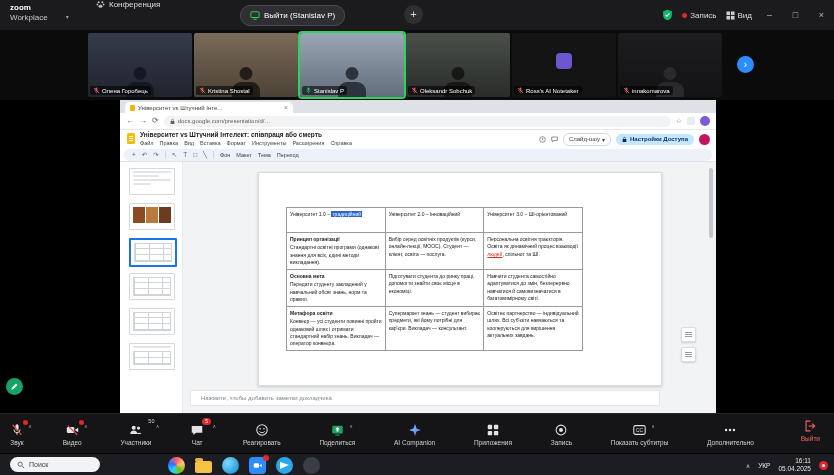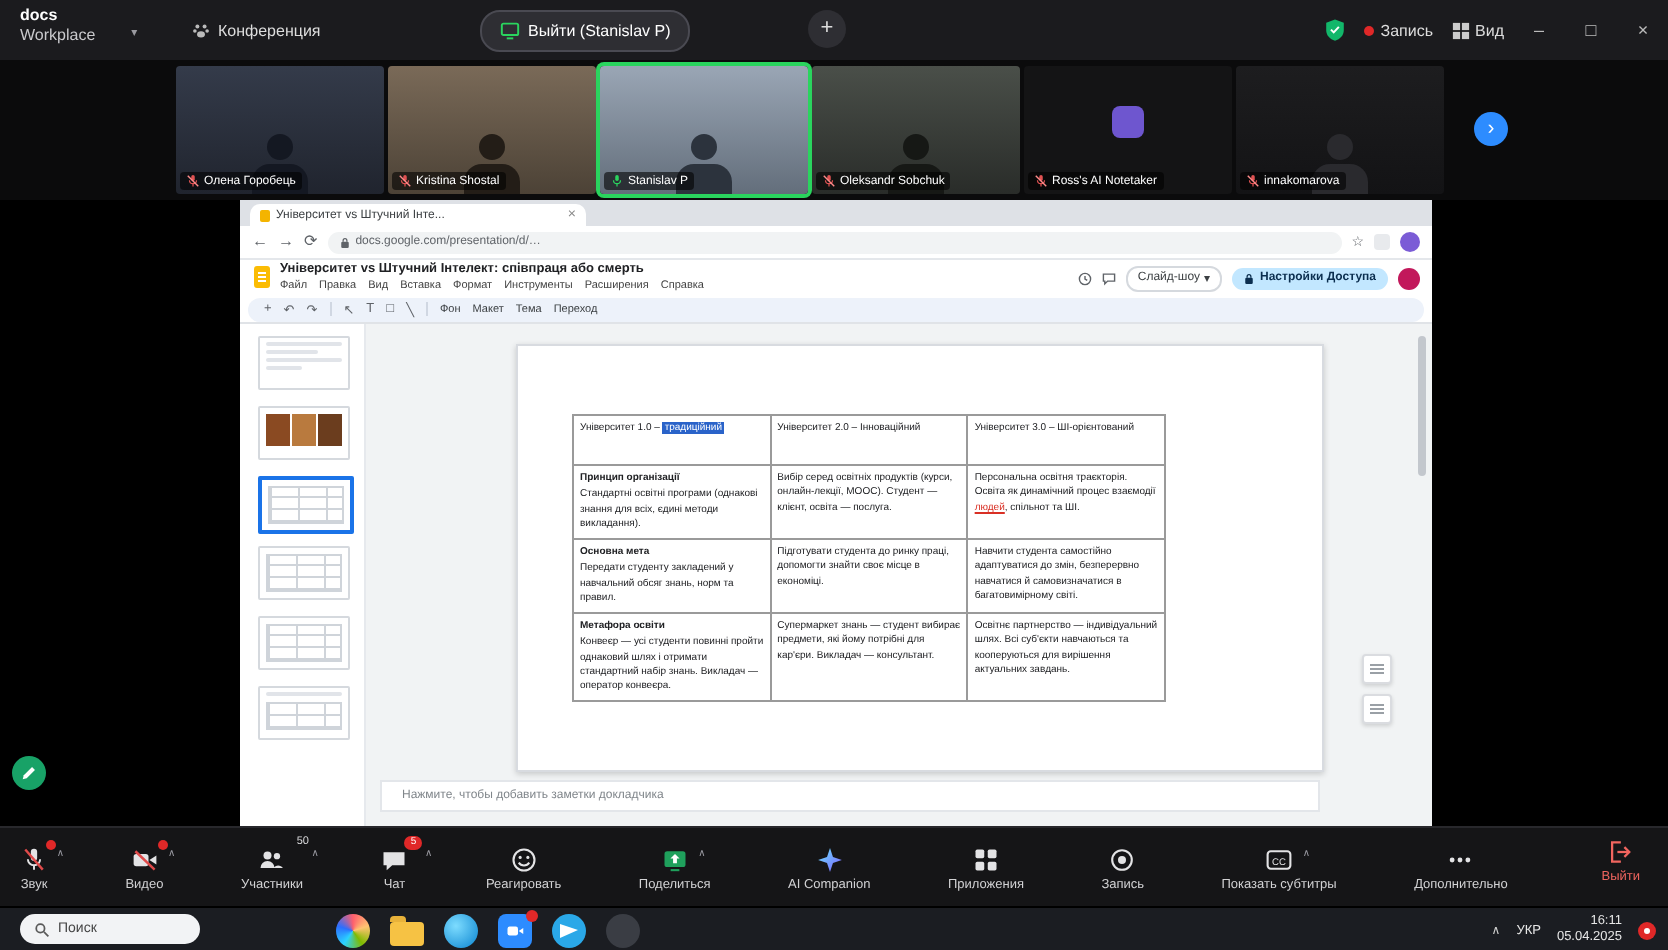--- a/index.html
+++ b/index.html
@@ -6,21 +6,21 @@
   body{width:834px;height:475px;position:relative;background:#000;
        font-family:"Liberation Sans",sans-serif;color:#ddd}
   svg{display:block}
 
   
   #titlebar{position:absolute;left:0;top:0;width:834px;height:30px;background:#1b1b1e;border-bottom:1px solid #000}
   .tb-logo{position:absolute;left:10px;top:3px;cursor:default}
   .tb-logo-top{font-size:8px;font-weight:bold;color:#fff;line-height:1.2}
   .tb-logo-bottom{font-size:8px;color:#c9c9cc;line-height:1.2;display:flex;gap:18px;align-items:center}
   .caret{font-size:6px;color:#9a9aa0}
-  .tb-conf{position:absolute;left:96px;top:0;height:30px;display:flex;align-items:center;gap:4px;font-size:8px;color:#ddd}
+  .tb-conf{position:absolute;left:96px;top:0;height:30px;display:flex;align-items:flex-start;gap:4px;font-size:8px;color:#ddd}
   .tb-screen{position:absolute;left:240px;top:5px;height:19px;padding:0 9px;background:#2e2e33;border:1px solid #4a4a52;border-radius:10px;display:flex;align-items:center;gap:4px;font-size:8px;color:#fff}
   .tb-plus{position:absolute;left:404px;top:5px;width:19px;height:19px;border-radius:50%;background:#2e2e33;color:#ddd;font-size:11px;text-align:center;line-height:18px}
   .tb-right{position:absolute;right:4px;top:0;height:30px;display:flex;align-items:center;gap:9px;font-size:8px;color:#ddd}
   .tb-rec{display:flex;align-items:center}
   .recdot{width:5px;height:5px;background:#e02828;border-radius:50%;display:inline-block;margin-right:3px}
   .tb-view{display:flex;align-items:center;gap:3px}
   .wc{width:17px;text-align:center;color:#bbb;font-size:9px}
 
   
   #videostrip{position:absolute;left:0;top:30px;width:834px;height:70px;background:#0b0b0c}
@@ -124,21 +124,21 @@
   .dtstack{text-align:right;line-height:1.3}
   .trayrec{width:9px;height:9px;border-radius:50%;background:#e02828;position:relative}
   .trayrec::after{content:"";position:absolute;left:3px;top:3px;width:3px;height:3px;border-radius:50%;background:#fff}
   .trchev{font-size:6px;color:#cfcfcf}
 </style>
 </head>
 <body>
 
 <div id="titlebar">
   <div class="tb-logo">
-    <div class="tb-logo-top">docs</div>
+    <div class="tb-logo-top">zoom</div>
     <div class="tb-logo-bottom">
       <span>Workplace</span>
       <span class="caret">▾</span>
     </div>
   </div>
   <div class="tb-conf">
     <svg viewBox="0 0 10 10" width="9" height="9">
         <circle cx="3" cy="2.5" r="1.1" fill="#bbb"></circle>
         <circle cx="7" cy="2.5" r="1.1" fill="#bbb"></circle>
         <circle cx="1.6" cy="5" r="1" fill="#bbb"></circle>

